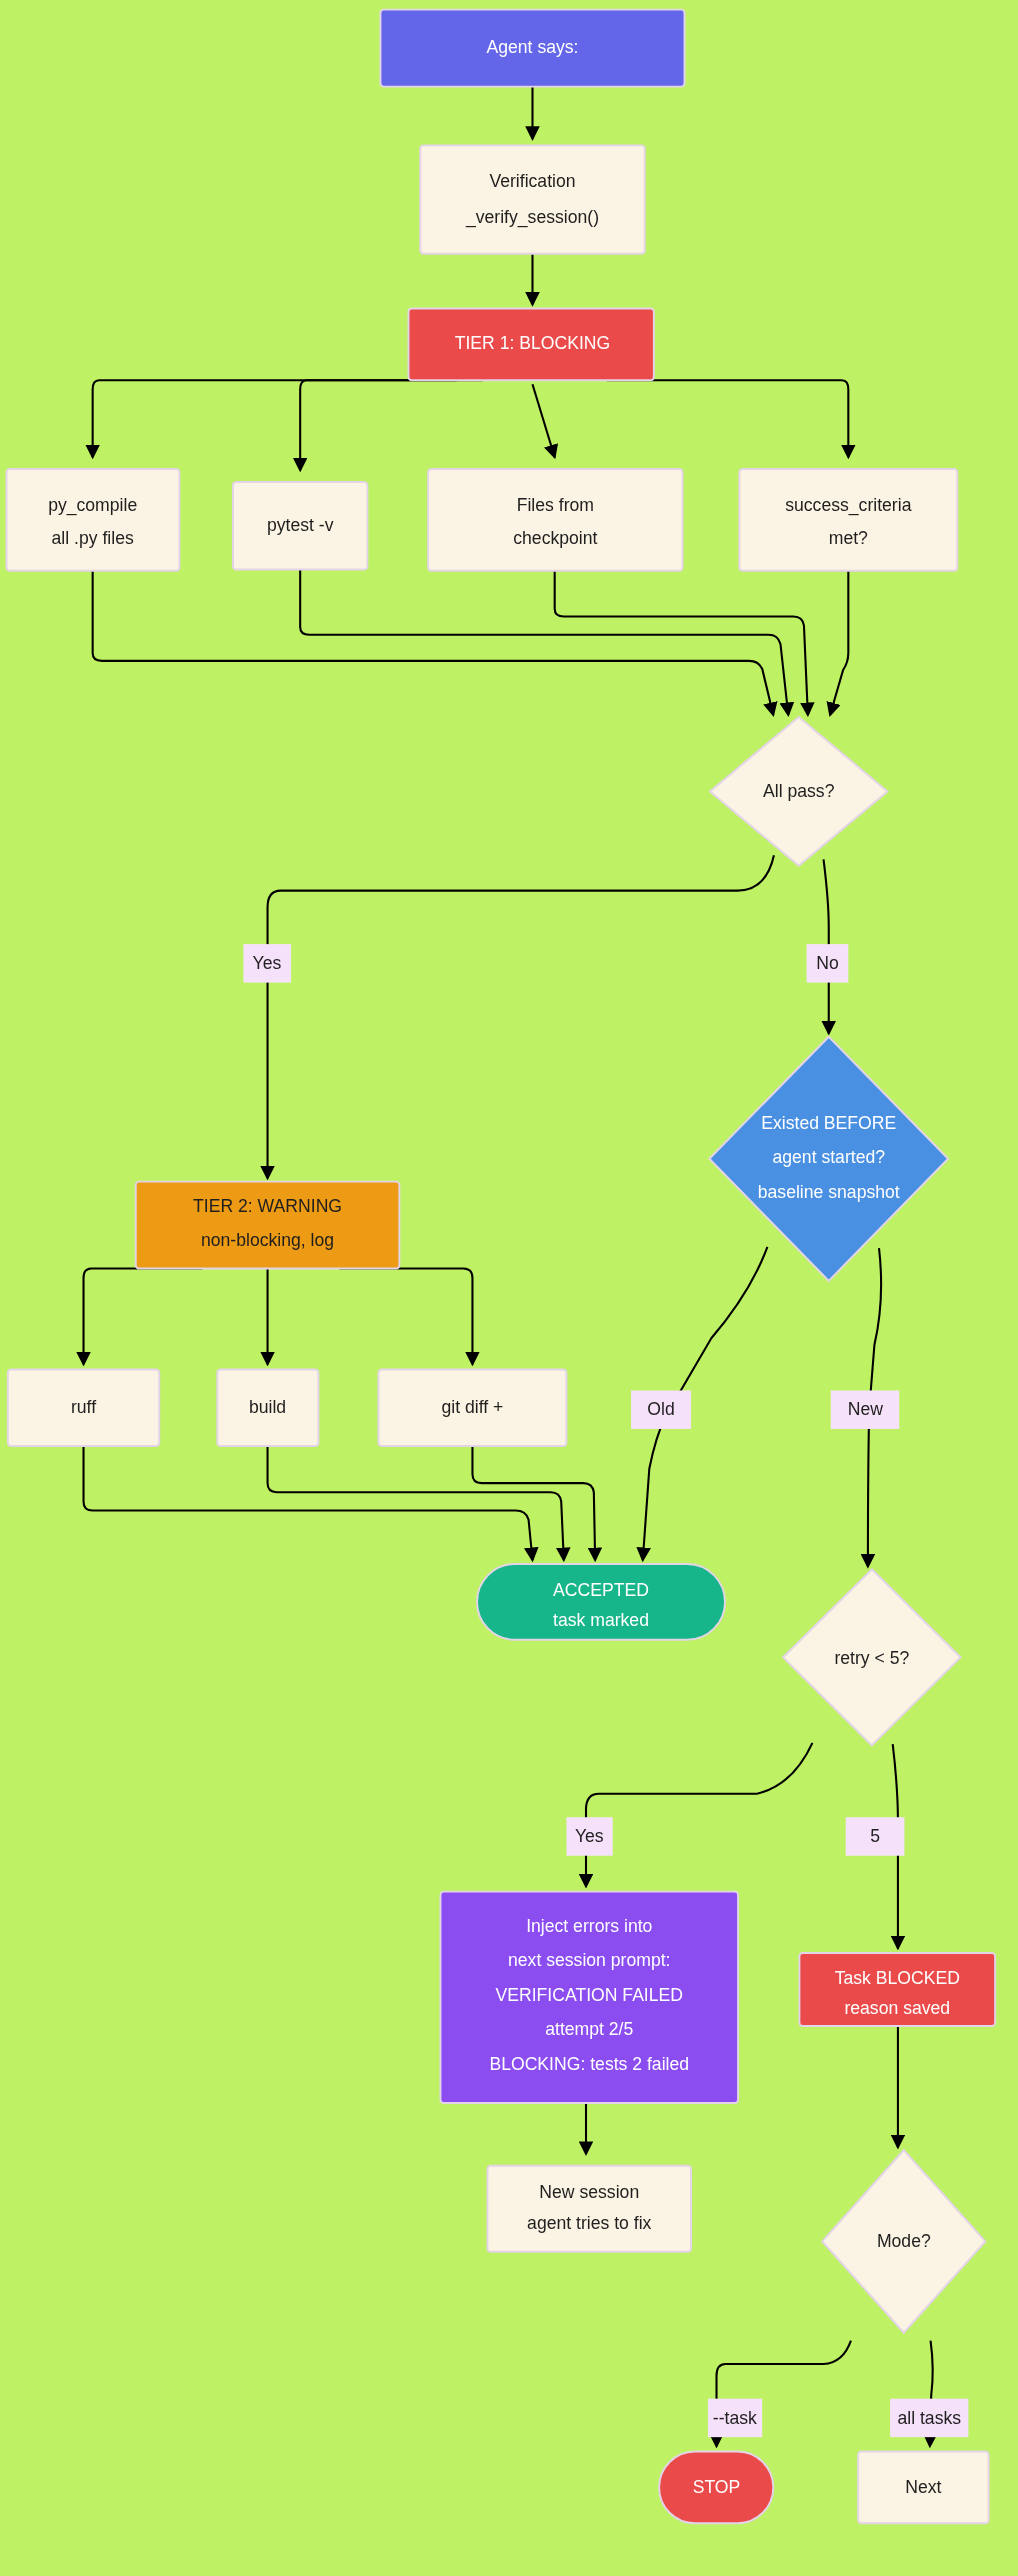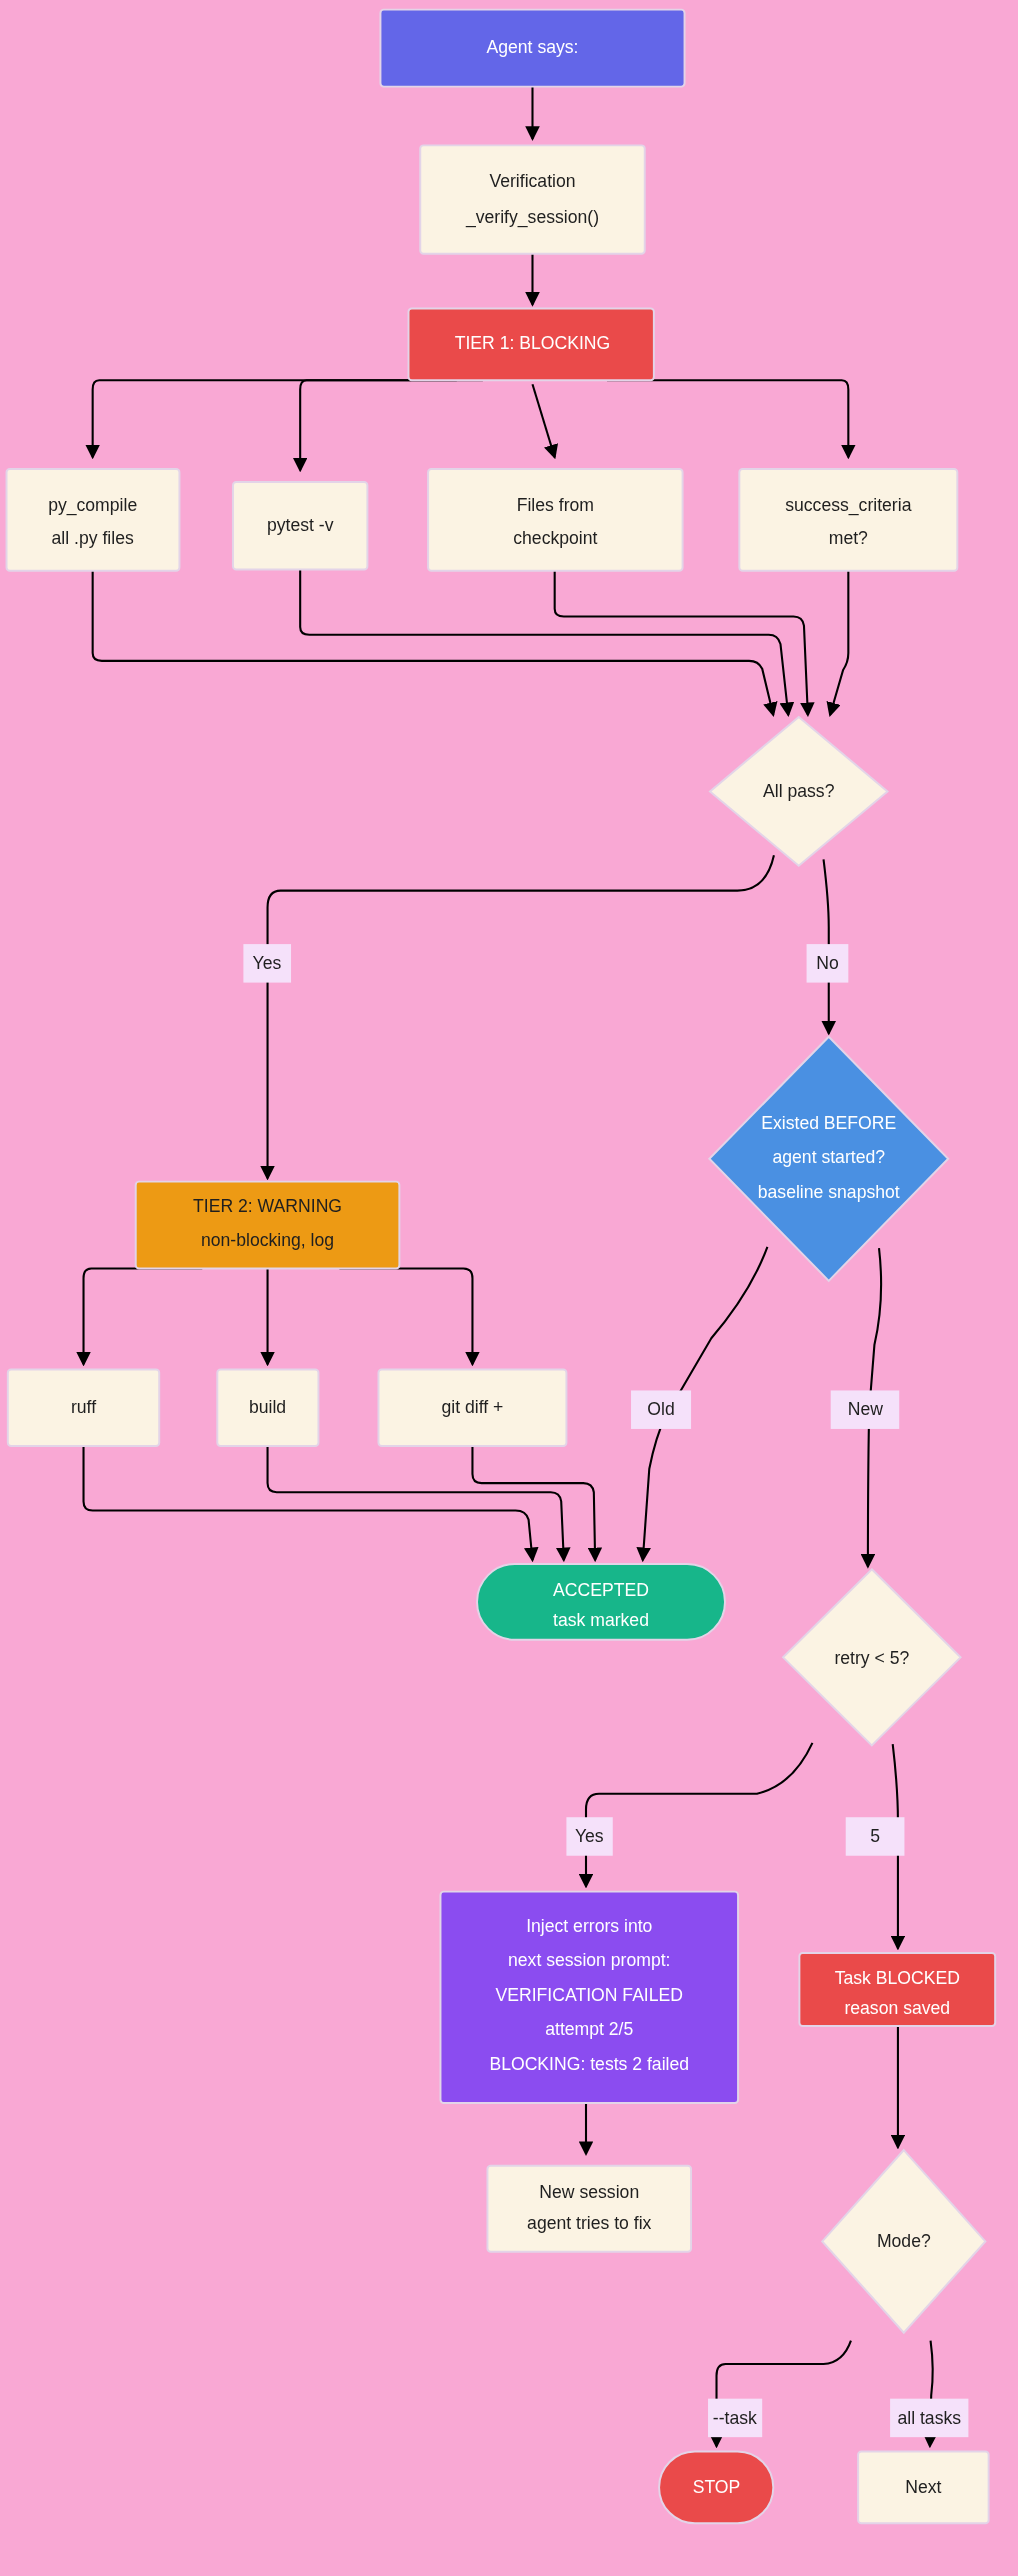--- a/index.html
+++ b/index.html
@@ -1,17 +1,17 @@
 <!DOCTYPE html>
 <html style="font-size:10.4px"><head>
 <meta charset="utf-8">
 <style>
   html,body{margin:0;padding:0;background:#FFC400;}
   body{font-family:"Liberation Sans",sans-serif;}
-  #stage{position:relative;width:1018px;height:2576px;background:#f9a8d4;overflow:hidden;}
+  #stage{position:relative;width:1018px;height:2576px;background:#bef264;overflow:hidden;}
   svg{position:absolute;left:0;top:0;width:1018px;height:2576px;}
   .node-text{font-family:"Liberation Sans",sans-serif;text-anchor:middle;dominant-baseline:middle;}
   .t-dark{fill:#1f1f1f;font-size:27px;}
   .t-light{fill:#ffffff;font-size:27px;}
   .edge-label{font-family:"Liberation Sans",sans-serif;font-size:27px;fill:#1f1f1f;text-anchor:middle;dominant-baseline:middle;}
   .lk{fill:none;stroke:#000000;stroke-width:3.2;}
 </style>
 </head>
 <body>
 

